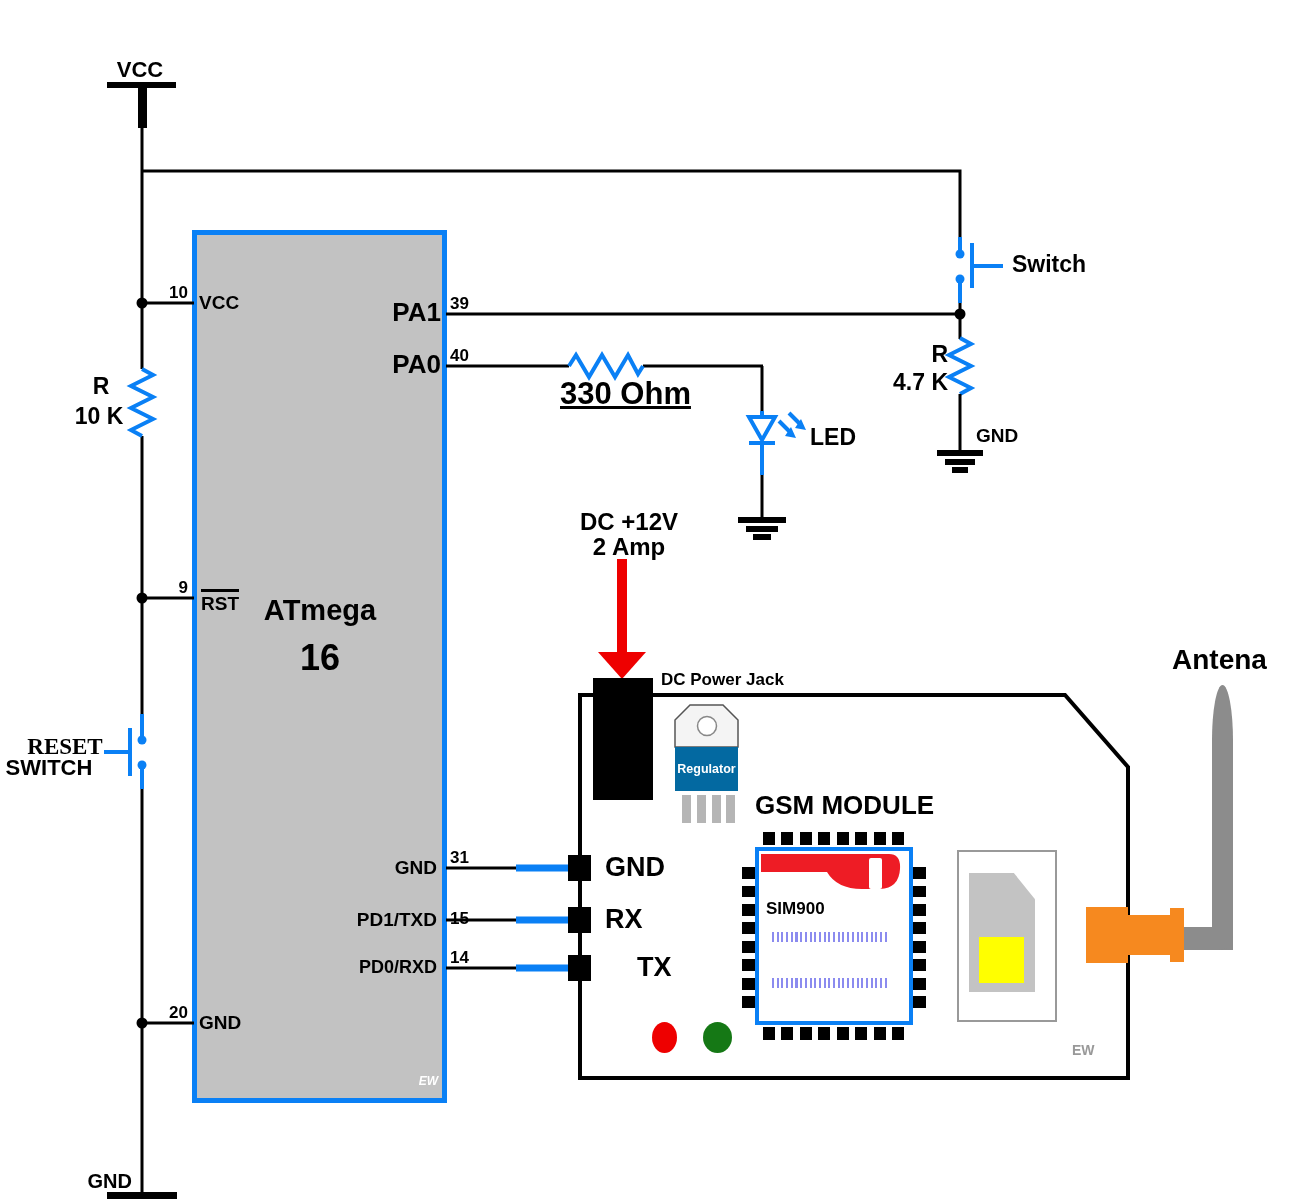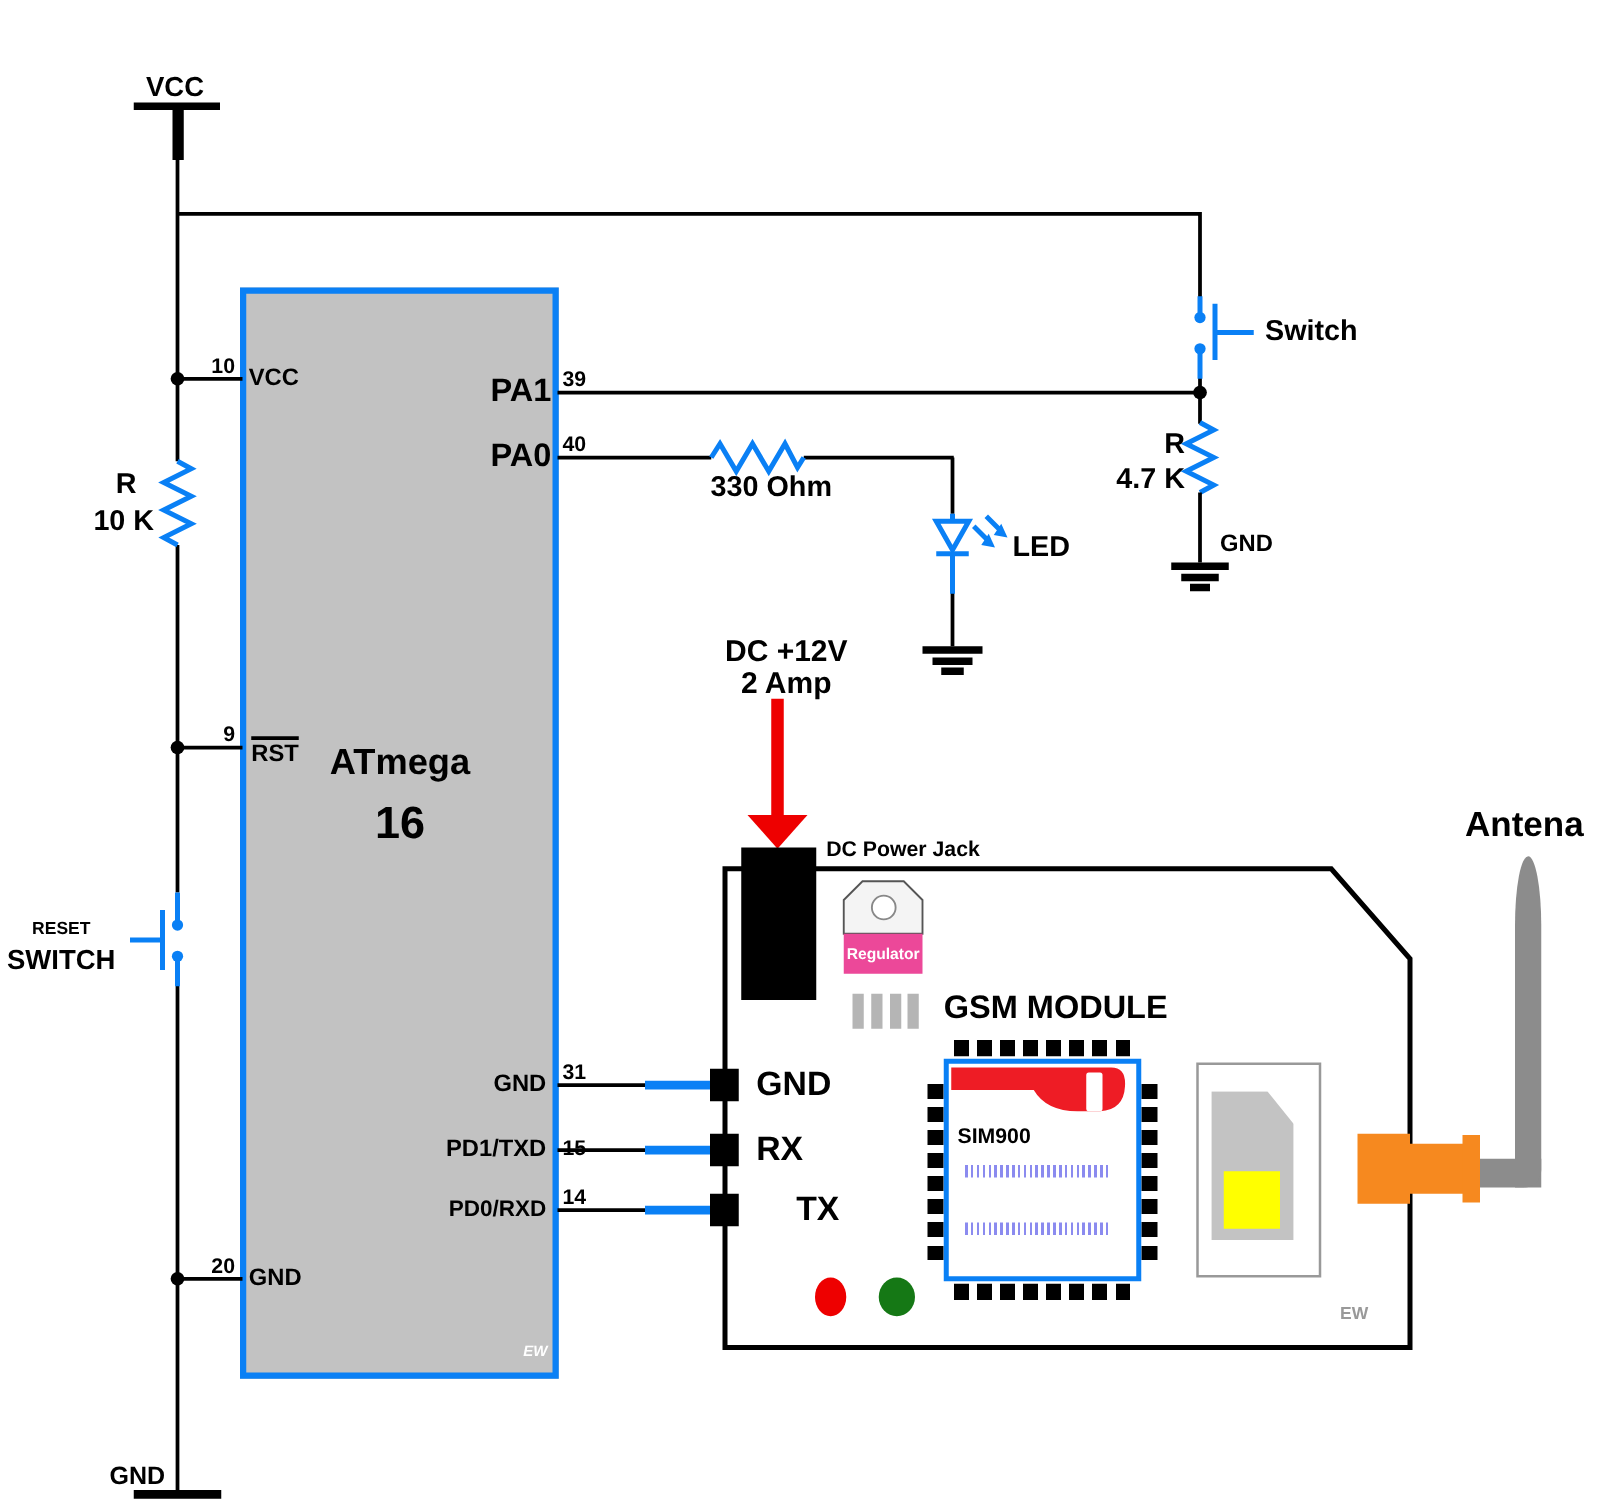--- a/index.html
+++ b/index.html
@@ -25,21 +25,21 @@
               border:2px solid #999;box-sizing:border-box;z-index:3;}
   #sim-card{position:absolute;left:969px;top:833px;width:66px;height:119px;background:#c3c3c3;
             clip-path:polygon(0 0,68% 0,100% 22%,100% 100%,0 100%);z-index:3;}
   #sim-chip{position:absolute;left:979px;top:897px;width:45px;height:46px;background:#ffff00;z-index:4;}
   .orange{position:absolute;background:#f6891f;z-index:4;}
   #ant-rod{position:absolute;left:1212px;top:645px;width:21px;height:265px;background:#8c8c8c;
            border-radius:11px 11px 0 0 / 58px 58px 0 0;z-index:3;}
   #ant-arm{position:absolute;left:1183px;top:887px;width:50px;height:23px;background:#8c8c8c;
            border-radius:0 0 14px 0;z-index:3;}
   #dcjack{position:absolute;left:593px;top:638px;width:60px;height:122px;background:#000;z-index:3;}
-  #reg-body{position:absolute;left:675px;top:707px;width:63px;height:32px;background:#ec4899;z-index:3;
+  #reg-body{position:absolute;left:675px;top:707px;width:63px;height:44px;background:#0369a1;z-index:3;
             display:flex;align-items:center;justify-content:center;}
   #reg-body span{color:#fff;font-weight:bold;font-size:12.5px;}
   .reg-leg{position:absolute;top:755px;width:9px;height:28px;background:#b5b5b5;z-index:3;}
   .leddot{position:absolute;top:982px;height:31px;border-radius:50%;z-index:3;}
 </style>
 </head>
 <body>
 
 <div id="canvas">
 
@@ -175,30 +175,30 @@
   <div class="lbl rgt" style="left:340px;top:818px;width:97px;font-size:19px;">GND</div>
   <div class="lbl rgt" style="left:340px;top:870px;width:97px;font-size:19px;">PD1/TXD</div>
   <div class="lbl rgt" style="left:340px;top:918px;width:97px;font-size:18px;">PD0/RXD</div>
 
   <div class="lbl ctr" style="left:230px;top:556px;width:180px;font-size:29px;">ATmega</div>
   <div class="lbl ctr" style="left:230px;top:600px;width:180px;font-size:36px;">16</div>
   <div class="lbl rgt" style="left:400px;top:1035px;width:38px;font-size:12px;color:#fff;font-style:italic;">EW</div>
 
   <div class="lbl ctr" style="left:71px;top:335px;width:60px;font-size:23px;">R</div>
   <div class="lbl ctr" style="left:64px;top:365px;width:70px;font-size:23px;">10 K</div>
-  <div class="lbl ctr" style="left:0px;top:695px;width:98px;font-size:14px;">RESET</div>
+  <div class="lbl ctr" style="left:16px;top:695px;width:98px;font-size:23px;font-family:Liberation Serif, serif;">RESET</div>
   <div class="lbl ctr" style="left:0px;top:717px;width:98px;font-size:22px;">SWITCH</div>
   <div class="lbl rgt" style="left:60px;top:1131px;width:72px;font-size:20px;">GND</div>
 
   <div class="lbl" style="left:1012px;top:213px;font-size:23px;">Switch</div>
   <div class="lbl rgt" style="left:888px;top:303px;width:60px;font-size:23px;">R</div>
   <div class="lbl rgt" style="left:880px;top:331px;width:68px;font-size:23px;">4.7 K</div>
   <div class="lbl" style="left:976px;top:386px;font-size:19px;">GND</div>
 
-  <div class="lbl ctr" style="left:560px;top:338px;width:114px;font-size:23px;">330 Ohm</div>
+  <div class="lbl ctr" style="left:560px;top:338px;width:114px;font-size:31px;text-decoration:underline;">330 Ohm</div>
   <div class="lbl" style="left:810px;top:386px;font-size:23px;">LED</div>
 
   <div class="lbl ctr" style="left:564px;top:470px;width:130px;font-size:24px;">DC +12V</div>
   <div class="lbl ctr" style="left:564px;top:495px;width:130px;font-size:24px;">2 Amp</div>
 
   <div id="dcjack"></div>
   <div class="lbl" style="left:661px;top:631px;font-size:17px;">DC Power Jack</div>
 
   <div id="reg-body">
     <span>Regulator</span>

